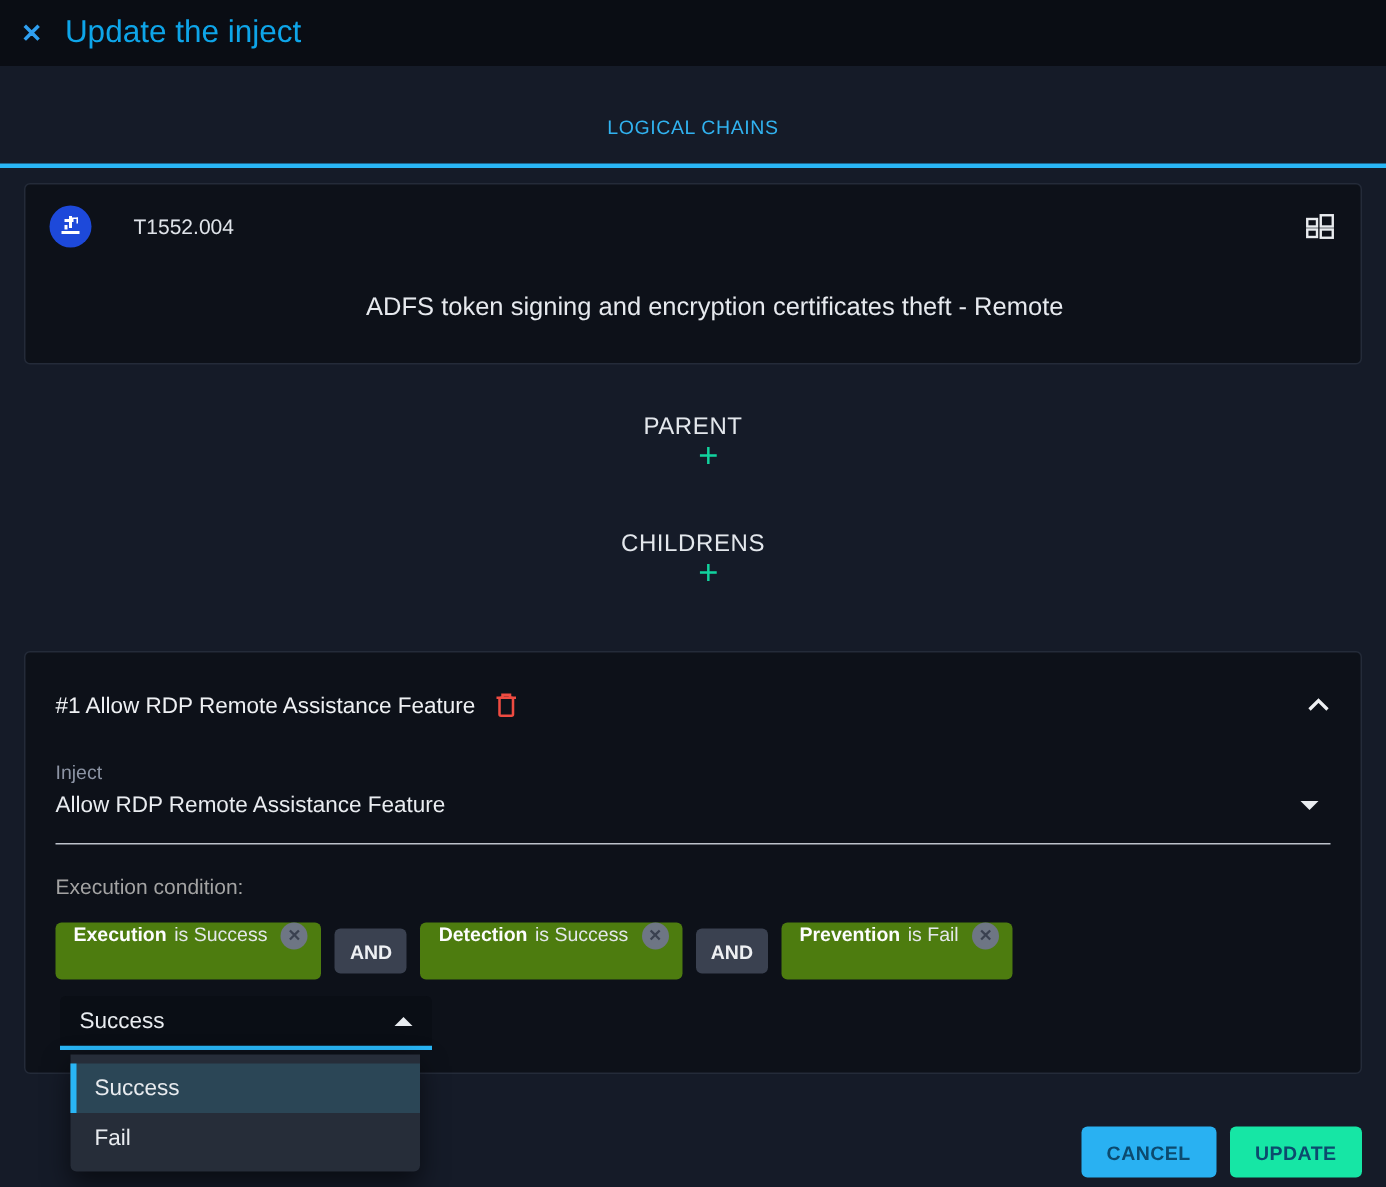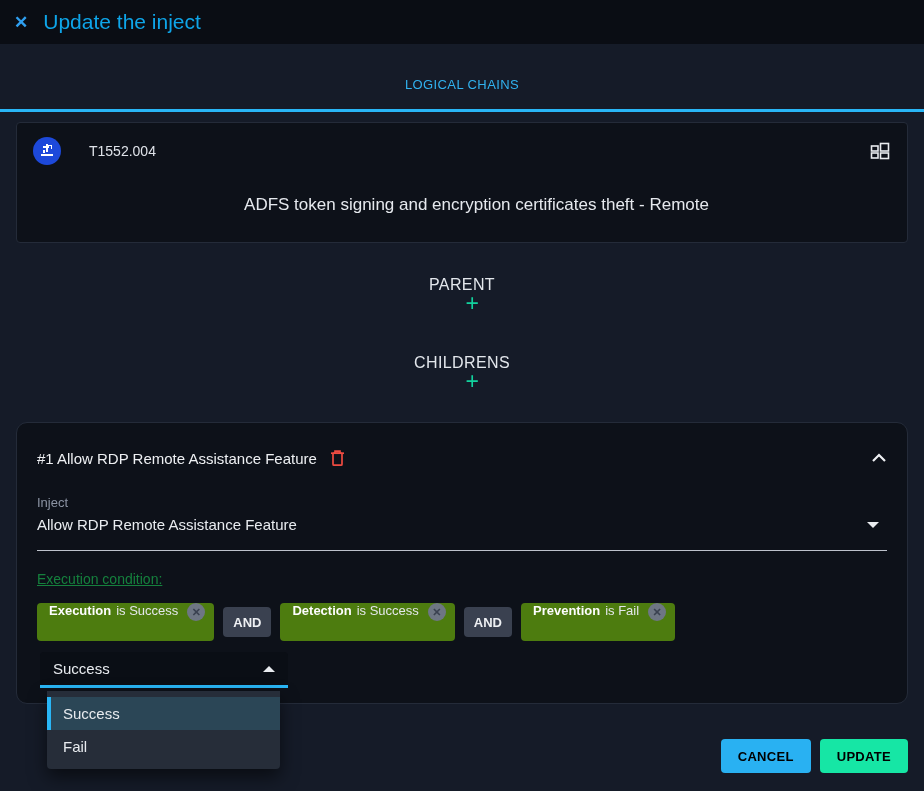--- a/index.html
+++ b/index.html
@@ -86,24 +86,23 @@
     color: #12d29e;
     font-size: 23px;
     font-weight: 500;
     line-height: 18px;
     margin-left: 21px;
     cursor: pointer;
   }
 
   
   .child-card {
-    margin-top: 32px;
+    margin-top: 44px;
     padding: 26px 20px 15px 20px;
     position: relative;
-    border-radius: 11px;
   }
   .child-head { display: flex; align-items: center; }
   .child-title { font-size: 15px; color: #eef0f3; }
   .trash-btn { margin-left: 13px; display: flex; cursor: pointer; }
   .collapse-btn { margin-left: auto; display: flex; cursor: pointer; }
 
   .inject-label { margin-top: 28px; font-size: 13px; color: #8c94a4; }
   .select-line {
     display: flex; align-items: center;
     margin-top: 6px;
@@ -121,21 +120,21 @@
     border-top: 6px solid #e9ecf0;
   }
   .caret-up {
     margin-left: auto;
     width: 0; height: 0;
     border-left: 6px solid transparent;
     border-right: 6px solid transparent;
     border-bottom: 6px solid #e9ecf0;
   }
 
-  .cond-label { margin-top: 20px; font-size: 14px; color: #15803d; text-decoration: underline; }
+  .cond-label { margin-top: 20px; font-size: 14px; color: #a3a3a3; }
 
   .chips { display: flex; align-items: center; gap: 9px; margin-top: 16px; }
   .chip {
     display: flex; 
     background: #4d7c0f;
     border-radius: 4px;
     height: 38px;
     padding: 0 9px 0 12px;
     font-size: 13px;
     color: #e4e7eb;
@@ -206,21 +205,21 @@
     margin-top: 35px;
   }
   .btn {
     height: 34px;
     border: none;
     border-radius: 4px;
     font-family: "Liberation Sans", sans-serif;
     font-size: 13px;
     font-weight: 600;
     letter-spacing: 0.3px;
-    color: #000000;
+    color: #0c4a6e;
     padding: 0 17px;
     cursor: pointer;
     text-align: right;
   }
   .btn-cancel { background: #29b1f2; }
   .btn-update { background: #16e6a5; }
 </style>
 </head>
 <body>
 

